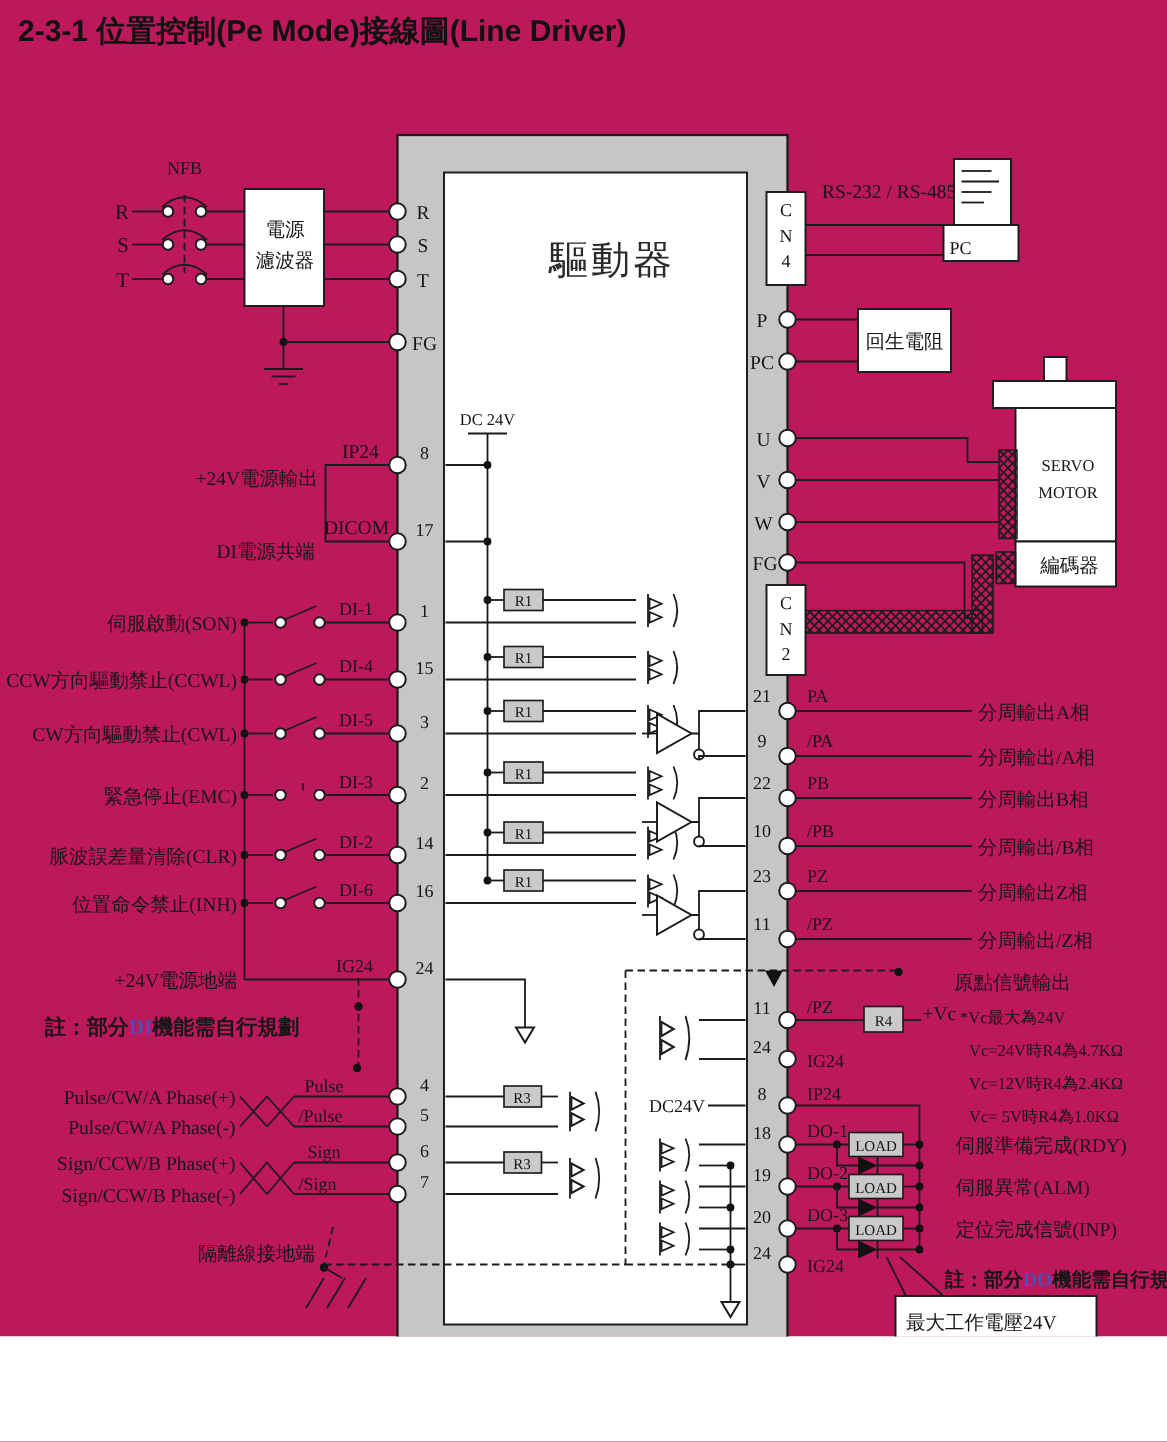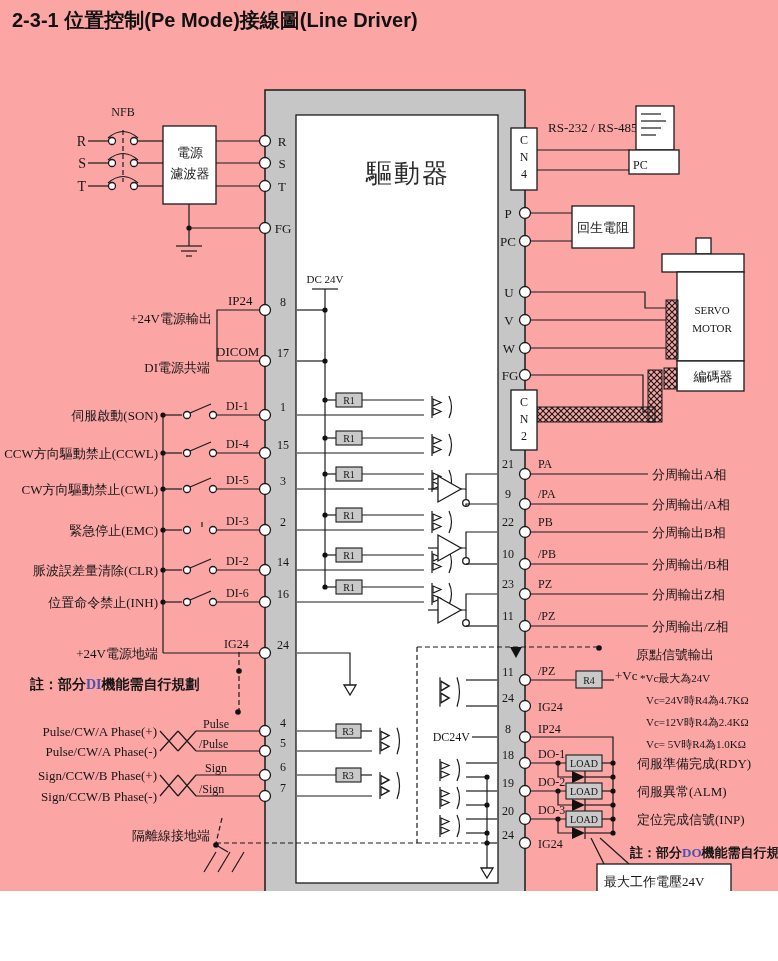--- a/index.html
+++ b/index.html
@@ -1,16 +1,16 @@
 <!DOCTYPE html>
 <html><head>
 <meta charset="utf-8">
 <style>
   html,body{margin:0;padding:0;background:#fff;}
-  #page{position:relative;width:778px;height:891px;background:#fca5a5;font-family:"Liberation Serif","DejaVu Serif",serif;}
+  #page{position:relative;width:778px;height:891px;background:#be185d;font-family:"Liberation Serif","DejaVu Serif",serif;}
   svg{position:absolute;left:0;top:0;}
   svg line,svg polyline,svg path{stroke:#1b1b1b;stroke-width:1.2;fill:none;}
   svg rect{fill:none;stroke:none;}
   .box{fill:#ffffff;stroke:#1b1b1b;stroke-width:1.3;}
   .gxbox{fill:#c9c9c9;stroke:#1b1b1b;stroke-width:1.1;}
   .grayfill{fill:#c6c6c6;stroke:#1b1b1b;stroke-width:1.5;}
   .white{fill:#ffffff;stroke:#1b1b1b;stroke-width:1.3;}
   .dash{stroke-dasharray:5 3;}
   .dot{fill:#111;stroke:none;}
   .term{fill:#fff;stroke:#1b1b1b;stroke-width:1.3;}

